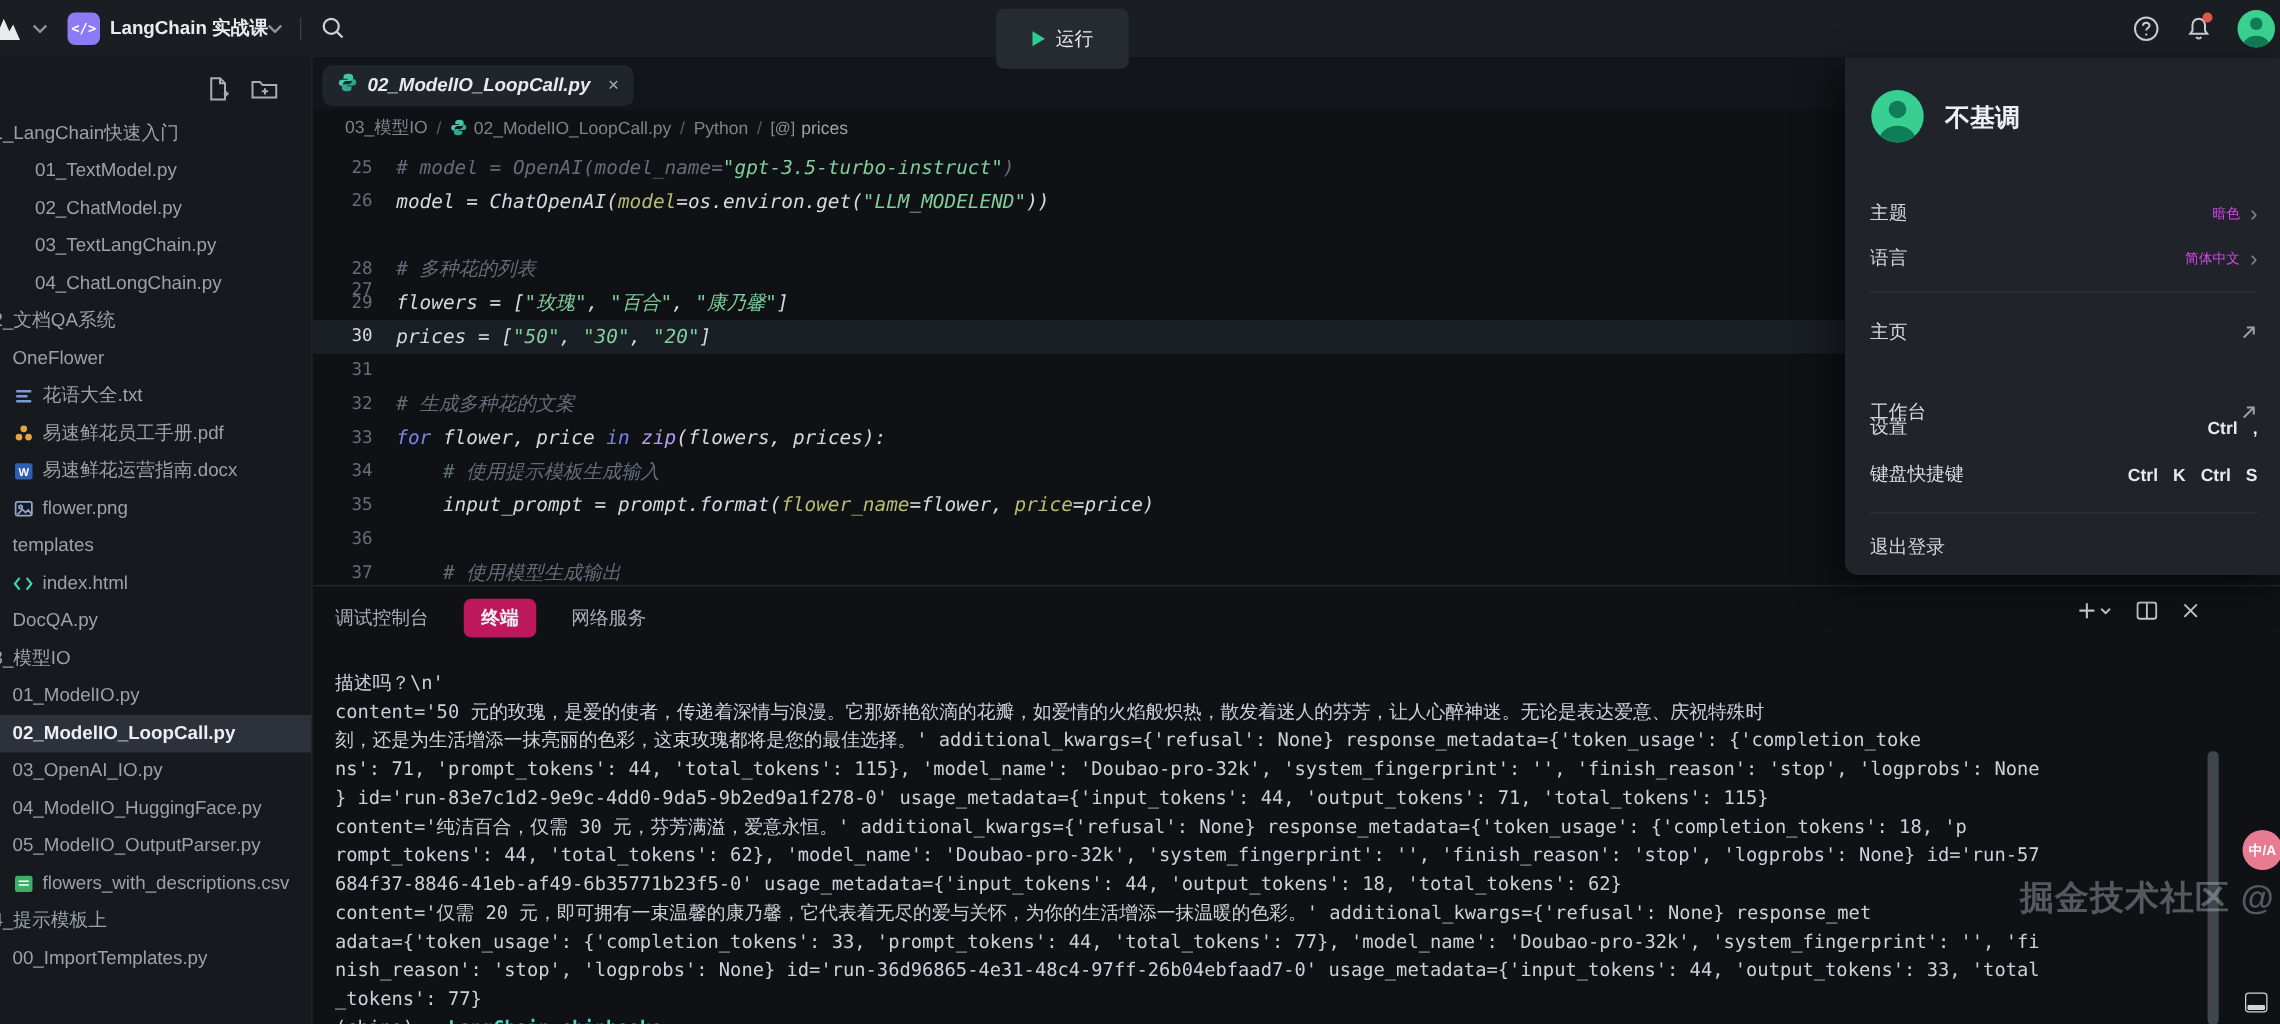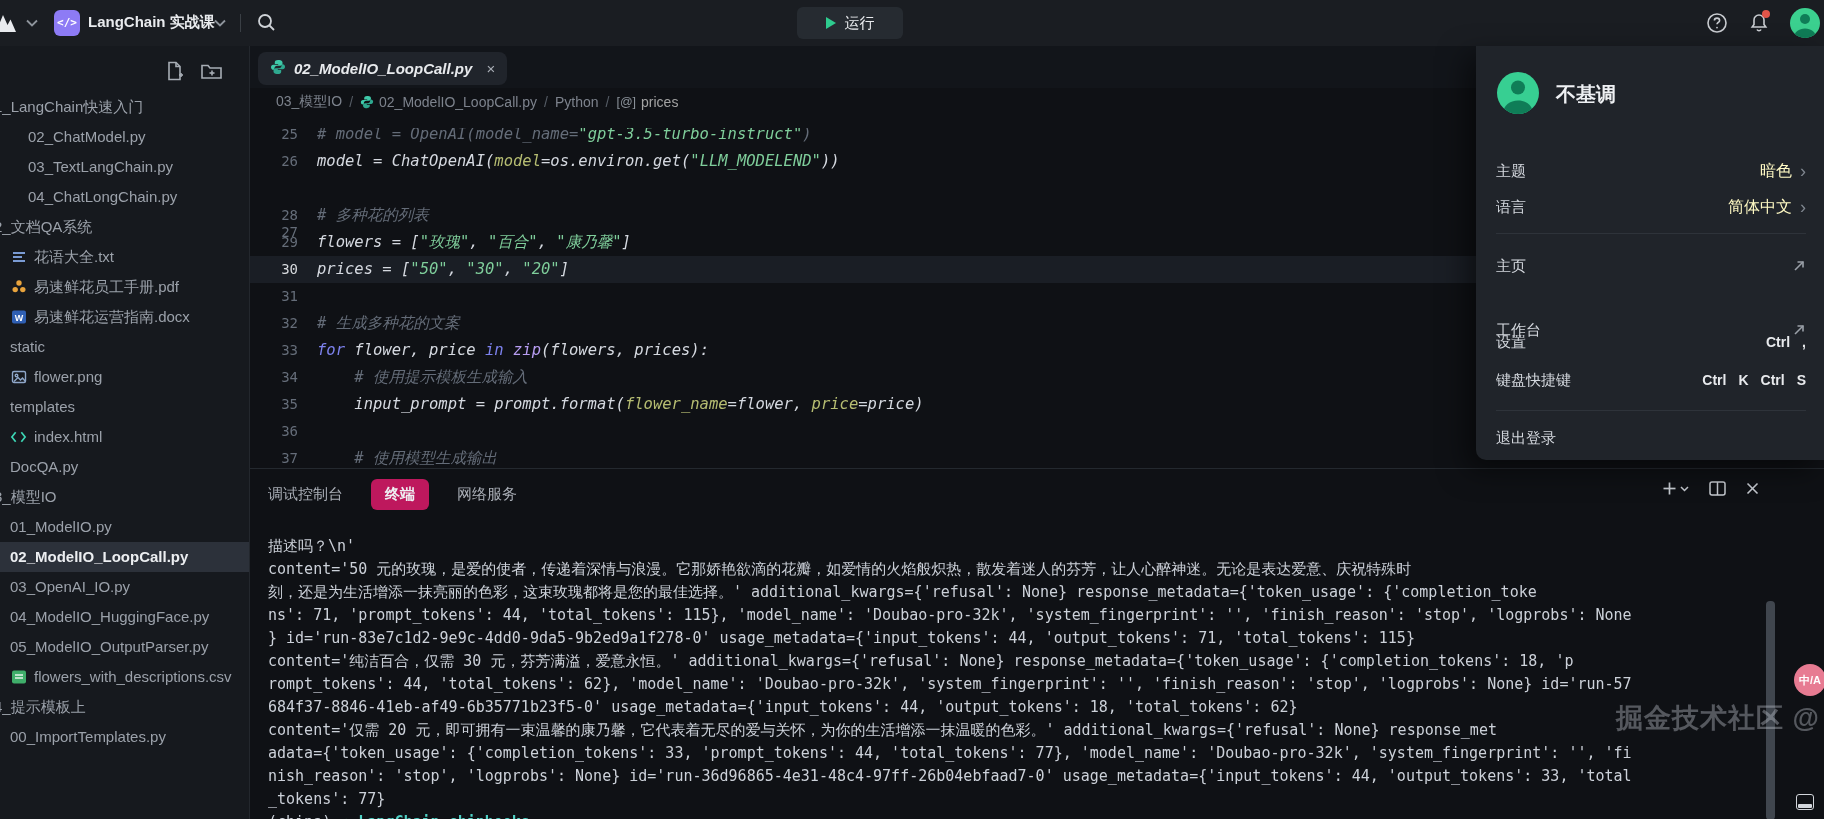--- a/index.html
+++ b/index.html
@@ -8,21 +8,21 @@
 
   
   #topbar { position:absolute; left:0; top:0; width:1824px; height:46px; background:#1a1d22; z-index:20; }
   #logo-mark { position:absolute; left:-6px; top:11px; }
   .chev { stroke:#8e949c; stroke-width:1.8; fill:none; }
   #app-badge { position:absolute; left:54px; top:10px; width:26px; height:26px; border-radius:6px;
                background:#8d7bf5; color:#fff; font-size:11px; font-weight:700; text-align:center;
                line-height:26px; font-family:"DejaVu Sans Mono",monospace; }
   #app-title { position:absolute; left:88px; top:13px; font-size:15px; font-weight:700; color:#e9ebee; }
   #tb-divider { position:absolute; left:240px; top:14px; width:1px; height:18px; background:#3a3f45; }
-  #run-btn { position:absolute; left:797px; top:7px; width:106px; height:32px; background:#262b31;
+  #run-btn { position:absolute; left:797px; top:7px; width:106px; height:48px; background:#262b31;
              border-radius:6px; display:flex; align-items:center; justify-content:center; gap:9px; }
   #run-btn .play { width:0; height:0; border-left:10px solid #2ecc8f; border-top:6px solid transparent;
                    border-bottom:6px solid transparent; }
   #run-btn span { color:#e9ebee; font-size:15px; }
   .tb-icon { position:absolute; top:12px; }
   #avatar-btn { position:absolute; left:1790px; top:8px; width:30px; height:30px; border-radius:50%;
                 background:#3bd08f; overflow:hidden; }
   .notif-dot { position:absolute; left:1762px; top:10px; width:8px; height:8px; border-radius:50%; background:#e25549; }
 
   
@@ -88,21 +88,21 @@
 
   
   #user-menu { position:absolute; left:1476px; top:46px; width:348px; height:414px; background:#20242a;
                border-radius:0 0 0 10px; box-shadow:-10px 10px 28px rgba(0,0,0,.5); z-index:30; }
   #um-avatar { position:absolute; left:21px; top:26px; width:42px; height:42px; border-radius:50%;
                background:#37cf92; overflow:hidden; }
   #um-name { position:absolute; left:80px; top:35px; font-size:20px; font-weight:700; color:#eef0f3; }
   .um-row { position:absolute; left:20px; right:18px; height:34px; line-height:34px; display:flex;
             align-items:center; }
   .um-label { font-size:15px; color:#d4d8de; flex:1; }
-  .um-value { font-size:16px; color:#fef9c3; }
+  .um-value { font-size:11px; color:#d946ef; }
   .um-chev { font-size:18px; color:#7f868f; margin-left:8px; line-height:1; }
   .kbd { font-weight:700; color:#e8eaed; font-size:14px; margin-left:12px; }
   .um-div { position:absolute; left:20px; right:18px; height:1px; background:#2e333a; }
 </style>
 </head>
 <body>
 
 <div id="topbar">
   <span id="logo-mark">
     <svg width="24" height="24" viewBox="0 0 24 24">
@@ -158,30 +158,36 @@
       <path d="M2 5.5h6l2 2.5h11v10H2z"></path>
       <line x1="12" y1="10.5" x2="12" y2="15.5"></line>
         <line x1="9.5" y1="13" x2="14.5" y2="13"></line>
       </svg>
   </div>
   <div id="tree">
       <div class="trow lv0">
         <span>1_LangChain快速入门</span>
       </div>
       <div class="trow lv2">
+        <span>01_TextModel.py</span>
+      </div>
+      <div class="trow lv2">
         <span>02_ChatModel.py</span>
       </div>
       <div class="trow lv2">
         <span>03_TextLangChain.py</span>
       </div>
       <div class="trow lv2">
         <span>04_ChatLongChain.py</span>
       </div>
       <div class="trow lv0">
         <span>2_文档QA系统</span>
+      </div>
+      <div class="trow lv1">
+        <span>OneFlower</span>
       </div>
       <div class="trow lv1">
         <span class="ficon">
           <svg width="16" height="16" viewBox="0 0 16 16" stroke="#7a9bd4" stroke-width="2" fill="none">
     <line x1="2" y1="4" x2="14" y2="4"></line>
             <line x1="2" y1="8" x2="11" y2="8"></line>
             <line x1="2" y1="12" x2="14" y2="12"></line>
           </svg>
         </span>
         <span>花语大全.txt</span>
@@ -197,23 +203,20 @@
         <span>易速鲜花员工手册.pdf</span>
       </div>
       <div class="trow lv1">
         <span class="ficon">
           <svg width="16" height="16" viewBox="0 0 16 16">
     <rect x="1" y="1.5" width="14" height="13" rx="2" fill="#2f5fb3"></rect>
     <text x="8" y="11.5" font-size="9" font-weight="bold" fill="#fff" text-anchor="middle" font-family="Liberation Sans,sans-serif">W</text>
           </svg>
         </span>
         <span>易速鲜花运营指南.docx</span>
-      </div>
-      <div class="trow lv1">
-        <span>static</span>
       </div>
       <div class="trow lv1">
         <span class="ficon">
           <svg width="16" height="16" viewBox="0 0 16 16" fill="none" stroke="#8fa7c9" stroke-width="1.4">
     <rect x="1.5" y="2.5" width="13" height="11" rx="1.5"></rect>
             <circle cx="5.5" cy="6.5" r="1.3"></circle>
     <path d="M3 12.5 7 8.5l2.5 2.5 2-2 3 3.5"></path>
           </svg>
         </span>
         <span>flower.png</span>

